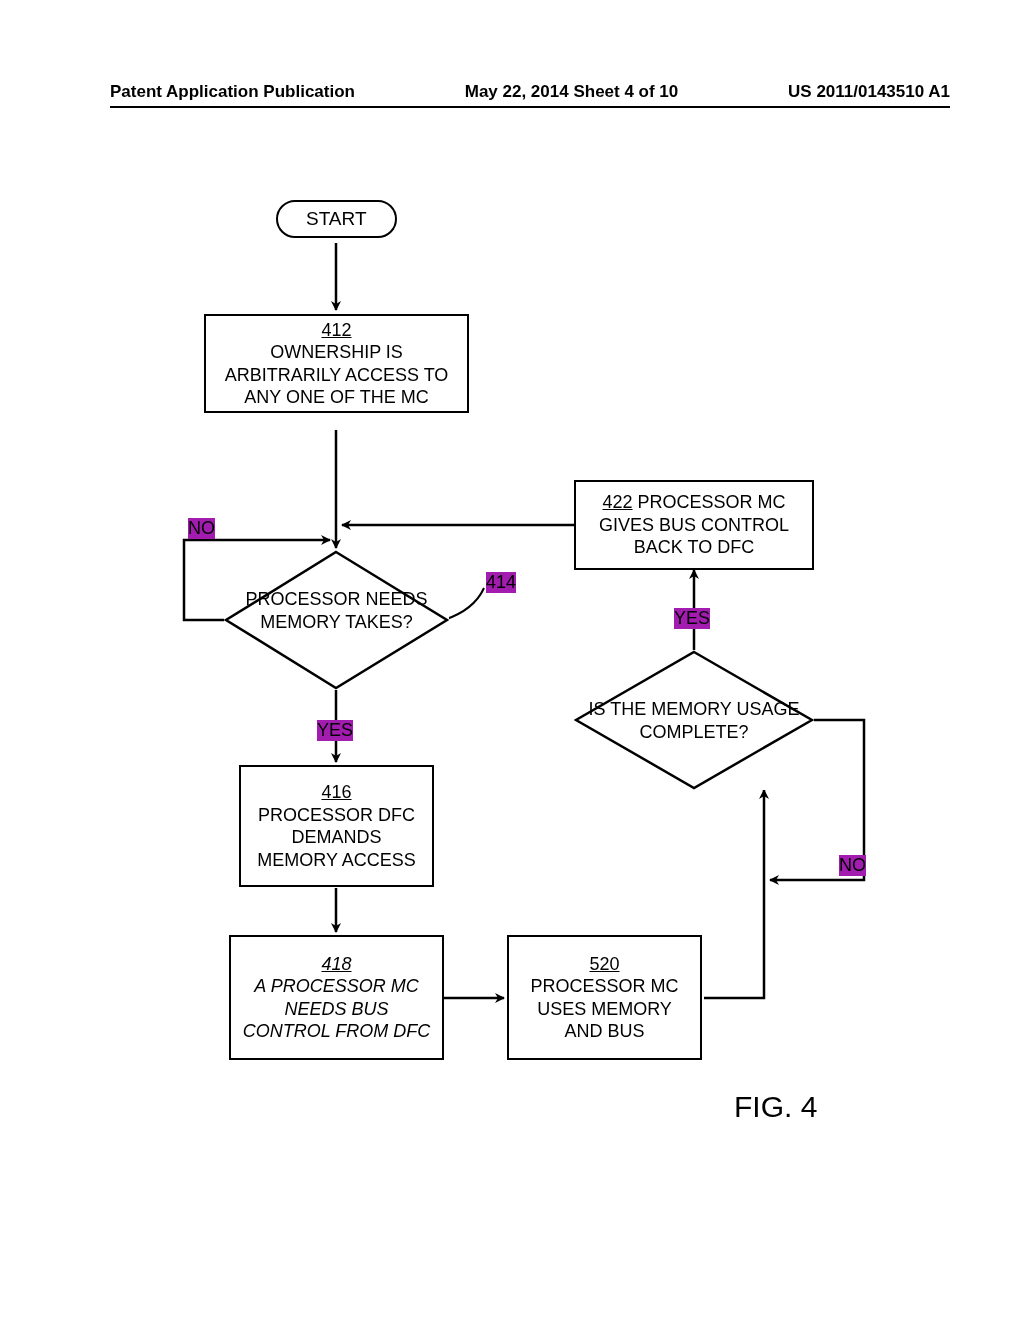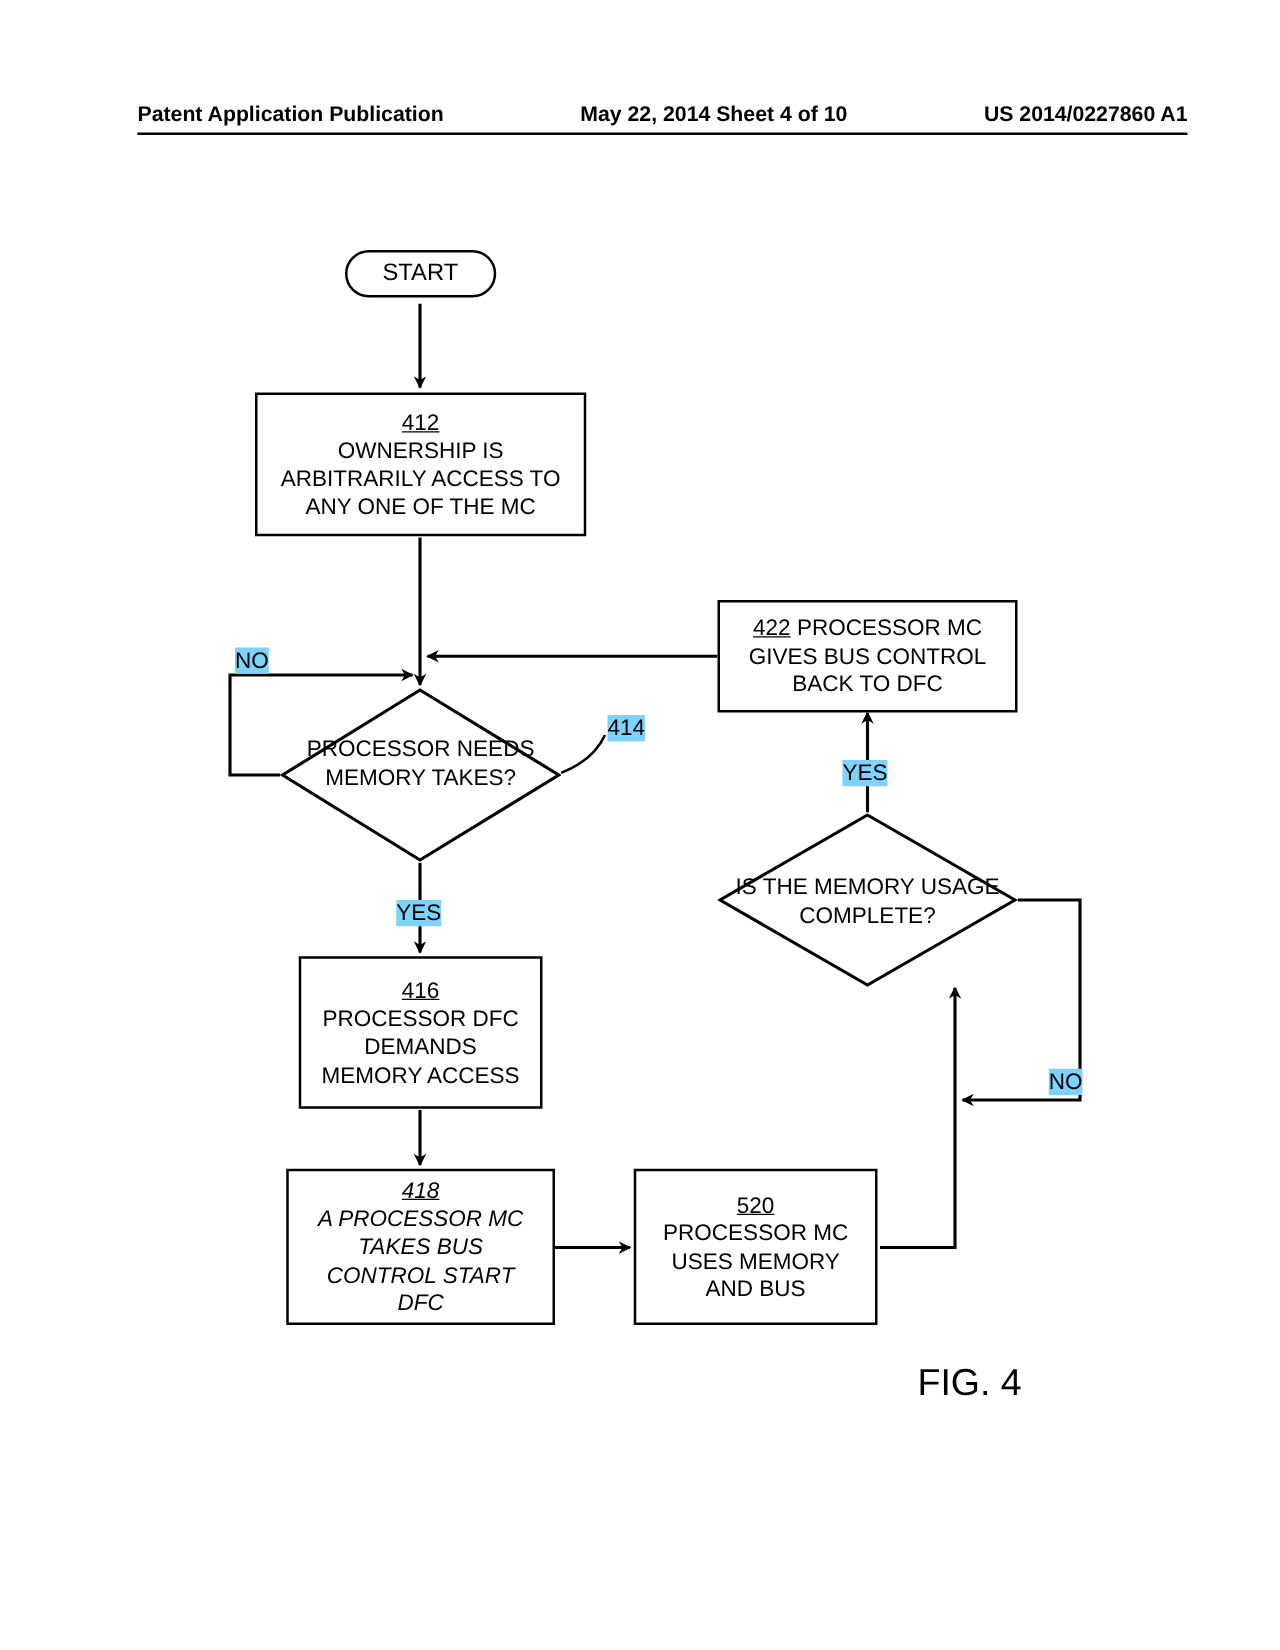--- a/index.html
+++ b/index.html
@@ -71,21 +71,21 @@
   .diamond .dtext {
     position: absolute;
     text-align: center;
     font-size: 18px;
     line-height: 1.25;
     width: 100%;
   }
   .label {
     position: absolute;
     font-size: 18px;
-    background: #7dd3fc;
+    background: #a21caf;
   }
   .fig {
     position: absolute;
     font-size: 30px;
     font-weight: 500;
   }
   svg.connectors {
     position: absolute;
     left: 0; top: 0;
     width: 1024px; height: 1320px;
@@ -93,21 +93,21 @@
   }
 </style>
 </head>
 <body>
 
 <div class="page">
 
   <div class="header">
     <span>Patent Application Publication</span>
     <span>May 22, 2014  Sheet 4 of 10</span>
-    <span>US 2014/0227860 A1</span>
+    <span>US 2011/0143510 A1</span>
   </div>
 
   <div class="diagram">
 
     <svg class="connectors" viewBox="0 0 1024 1320">
       <defs>
         <marker id="arrow" markerWidth="12" markerHeight="12" refX="9" refY="5" orient="auto" markerUnits="userSpaceOnUse">
           <path d="M0,0 L10,5 L0,10 L3,5 z" fill="#000"></path>
         </marker>
       </defs>
@@ -132,21 +132,21 @@
 
       <path d="M 650 650 V 570" stroke="#000" stroke-width="2.5" fill="none" marker-end="url(#arrow)"></path>
 
       <path d="M 530 525 H 298" stroke="#000" stroke-width="2.5" fill="none" marker-end="url(#arrow)"></path>
     </svg>
 
     <div class="start" style="left:232px; top:200px;">
       <span>START</span>
     </div>
 
-    <div class="box" style="left:160px; top:314px; width:265px; height:115px;">
+    <div class="box" style="left:160px; top:314px; width:265px; height:99px;">
       <span class="ref">412</span>
       <span>OWNERSHIP IS ARBITRARILY ACCESS TO ANY ONE OF THE MC</span>
     </div>
 
     <div class="diamond" style="left:180px; top:550px; width:225px; height:140px;">
       <svg width="225" height="140" viewBox="0 0 225 140">
         <polygon points="112,2 223,70 112,138 2,70" fill="#fff" stroke="#000" stroke-width="2.5"></polygon>
       </svg>
       <div class="dtext" style="top:38px;">PROCESSOR NEEDS MEMORY TAKES?</div>
     </div>
@@ -154,21 +154,21 @@
     <div class="label" style="left:144px; top:518px;">NO</div>
     <div class="label" style="left:273px; top:720px;">YES</div>
 
     <div class="box" style="left:195px; top:765px; width:195px; height:122px;">
       <span class="ref">416</span>
       <span>PROCESSOR DFC DEMANDS MEMORY ACCESS</span>
     </div>
 
     <div class="box" style="left:185px; top:935px; width:215px; height:125px;font-style:italic;">
       <span class="ref">418</span>
-      <span>A PROCESSOR MC TAKES BUS CONTROL START DFC</span>
+      <span>A PROCESSOR MC NEEDS BUS CONTROL FROM DFC</span>
     </div>
 
     <div class="box" style="left:463px; top:935px; width:195px; height:125px;">
       <span class="ref">520</span>
       <span>PROCESSOR MC USES MEMORY AND BUS</span>
     </div>
 
     <div class="diamond" style="left:530px; top:650px; width:240px; height:140px;">
       <svg width="240" height="140" viewBox="0 0 240 140">
         <polygon points="120,2 238,70 120,138 2,70" fill="#fff" stroke="#000" stroke-width="2.5"></polygon>

